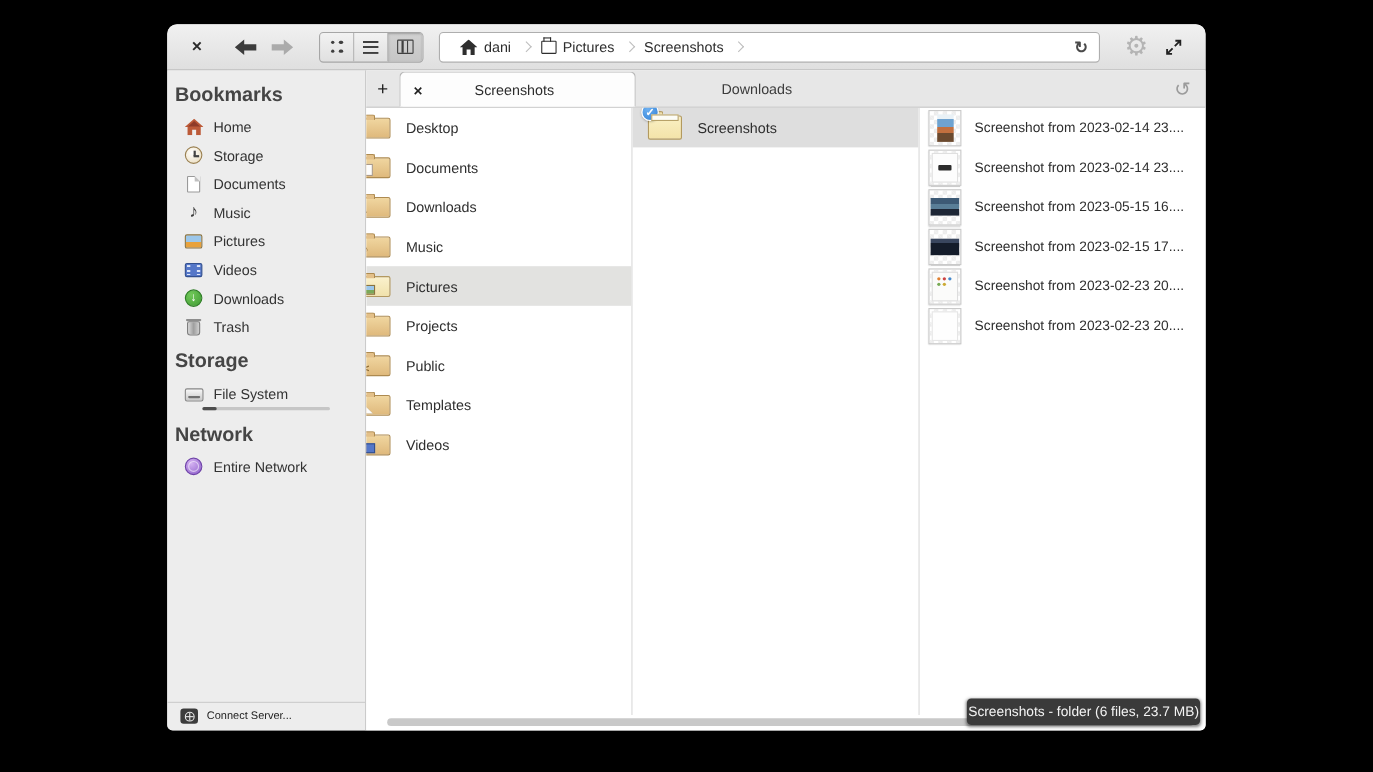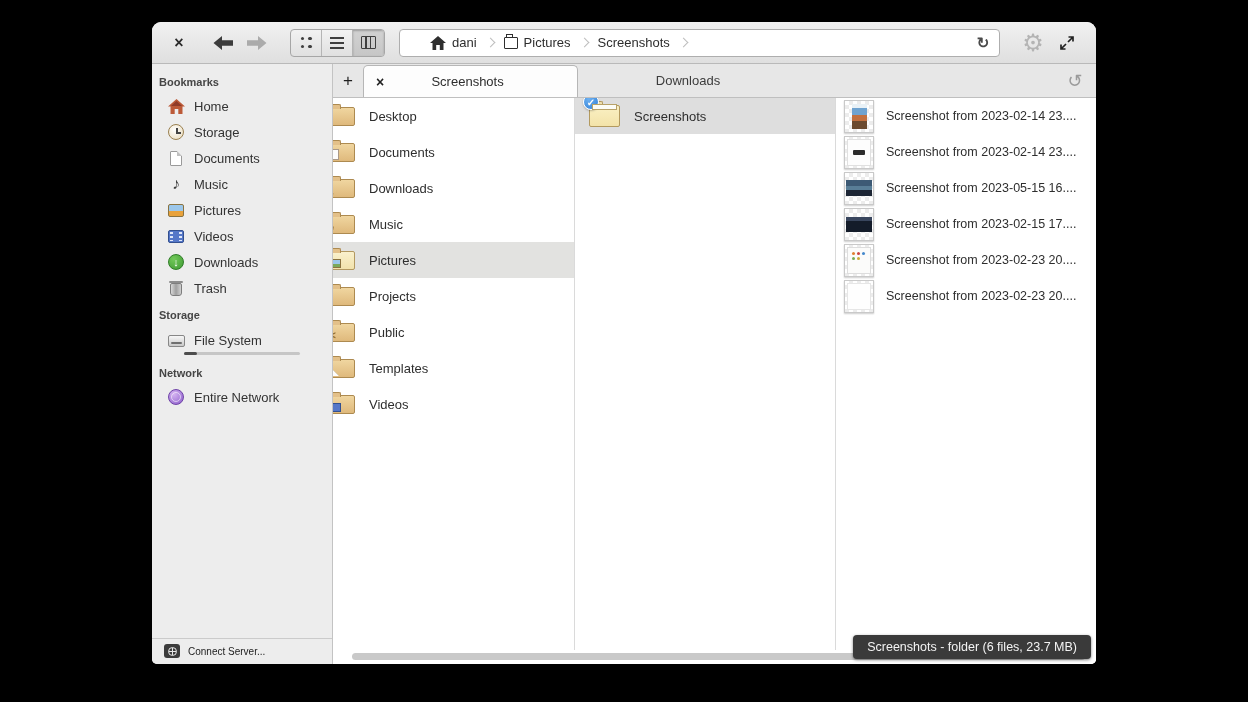--- a/index.html
+++ b/index.html
@@ -27,38 +27,38 @@
   .dots-icon i { position:absolute; width:3.4px; height:3.4px; border-radius:50%; background:#3f3f3f; }
   .dots-icon i:nth-child(1){left:0;top:0} .dots-icon i:nth-child(2){right:0;top:0}
   .dots-icon i:nth-child(3){left:0;bottom:0} .dots-icon i:nth-child(4){right:0;bottom:0}
   .list-icon { width:14px; height:12px;
                background:repeating-linear-gradient(#3f3f3f 0 2px, transparent 2px 5px); }
   .cols-icon { width:15px; height:13px; border:1.6px solid #3f3f3f; border-radius:1px; position:relative; }
   .cols-icon::before { content:""; position:absolute; left:3.2px; top:0; bottom:0; width:1.6px; background:#3f3f3f; }
   .cols-icon::after  { content:""; position:absolute; left:7.6px; top:0; bottom:0; width:1.6px; background:#3f3f3f; }
 
   .breadcrumb { flex:1; height:28px; margin:0 14px; background:#fff; border:1px solid #aeaeae;
-                border-radius:4px; display:flex; align-items:center; padding-left:24px; overflow:hidden; }
+                border-radius:4px; display:flex; align-items:center; padding-left:12px; overflow:hidden; }
   .crumb { display:flex; align-items:center; gap:6px; padding:0 6px; font-size:13px; color:#2d2d2d; }
   .chevron { width:7px; height:7px; border-top:1.5px solid #bdbdbd; border-right:1.5px solid #bdbdbd;
              transform:rotate(45deg); margin:0 4px; flex:0 0 auto; }
   .frame-icon { width:14px; height:12px; border:1.7px solid #2e2e2e; border-radius:1px; position:relative; }
   .frame-icon::before { content:""; position:absolute; left:1px; top:-4px; width:5px; height:3px;
                         border:1.5px solid #2e2e2e; border-bottom:none; }
   .refresh-btn { margin-left:auto; width:32px; height:26px; display:flex; align-items:center;
                  justify-content:center; font-size:15px; font-weight:bold; color:#4a4a4a; }
   .gear-btn { width:34px; height:30px; display:flex; align-items:center; justify-content:center;
               font-size:24px; color:#b4b4b4; margin-left:2px; }
   .expand-btn { width:34px; height:30px; display:flex; align-items:center; justify-content:center; }
 
   
   .main { flex:1; display:flex; min-height:0; }
   .sidebar { width:181px; flex:0 0 181px; background:#ededed; border-right:1px solid #c3c3c3;
              display:flex; flex-direction:column; padding-top:4px; font-size:13px; color:#333; }
-  .sb-header { font-weight:bold; font-size:11px; color:#454545; padding:8px 12px 5px 7px; }
+  .sb-header { font-weight:bold; font-size:18px; color:#454545; padding:8px 12px 5px 7px; }
   .sb-item { display:flex; align-items:center; gap:9px; padding:4px 8px 4px 15px; min-height:26px; }
   .sb-icon { width:18px; height:18px; flex:0 0 18px; display:flex; align-items:center; justify-content:center; }
   .usage-bar { height:3px; margin:0 0 4px 32px; width:116px; background:#c6c6c6; border-radius:2px; position:relative; }
   .usage-bar i { position:absolute; left:0; top:0; bottom:0; width:13px; background:#4d4d4d; border-radius:2px; }
   .sb-spacer { flex:1; }
   .connect-row { border-top:1px solid #cscsc; border-top:1px solid #cbcbcb; padding:5px 8px 6px 12px;
                  display:flex; align-items:center; gap:8px; font-size:10px; color:#222; }
 
   
   .doc-page { width:12px; height:15px; background:#fff; border:1px solid #9a9a9a; border-radius:1px; position:relative; }
@@ -162,21 +162,21 @@
   .t5::before { content:""; position:absolute; left:4px; top:4px; width:3px; height:3px; border-radius:50%;
                 background:#e08030; box-shadow:5px 0 0 #c44, 10px 0 0 #48c, 5px 5px 0 #ca3, 0 5px 0 #7a5; }
   .t6 { width:24px; height:27px; background:#fefefe; border:1px solid #e6e6e6; }
   .file-label { margin-left:12px; font-size:12.5px; color:#2e2e2e; white-space:nowrap; }
 
   .hscroll { height:14px; flex:0 0 14px; background:#fff; position:relative; }
   .hscroll .thumb-bar { position:absolute; left:19px; top:3px; width:733px; height:7px;
                         background:#c9c9c9; border-radius:4px; }
 
   .tooltip { position:absolute; right:5px; bottom:5px; background:#3a3a3a; color:#f3f3f3;
-             font-size:12.5px; padding:5px 14px; border-radius:4px; white-space:nowrap;
+             font-size:12.5px; padding:5px 1px; border-radius:4px; white-space:nowrap;
              box-shadow:0 1px 3px rgba(0,0,0,.5); }
 
   svg { display:block; }
 </style>
 </head>
 <body>
 
 <div class="window">
 
   <div class="toolbar">

